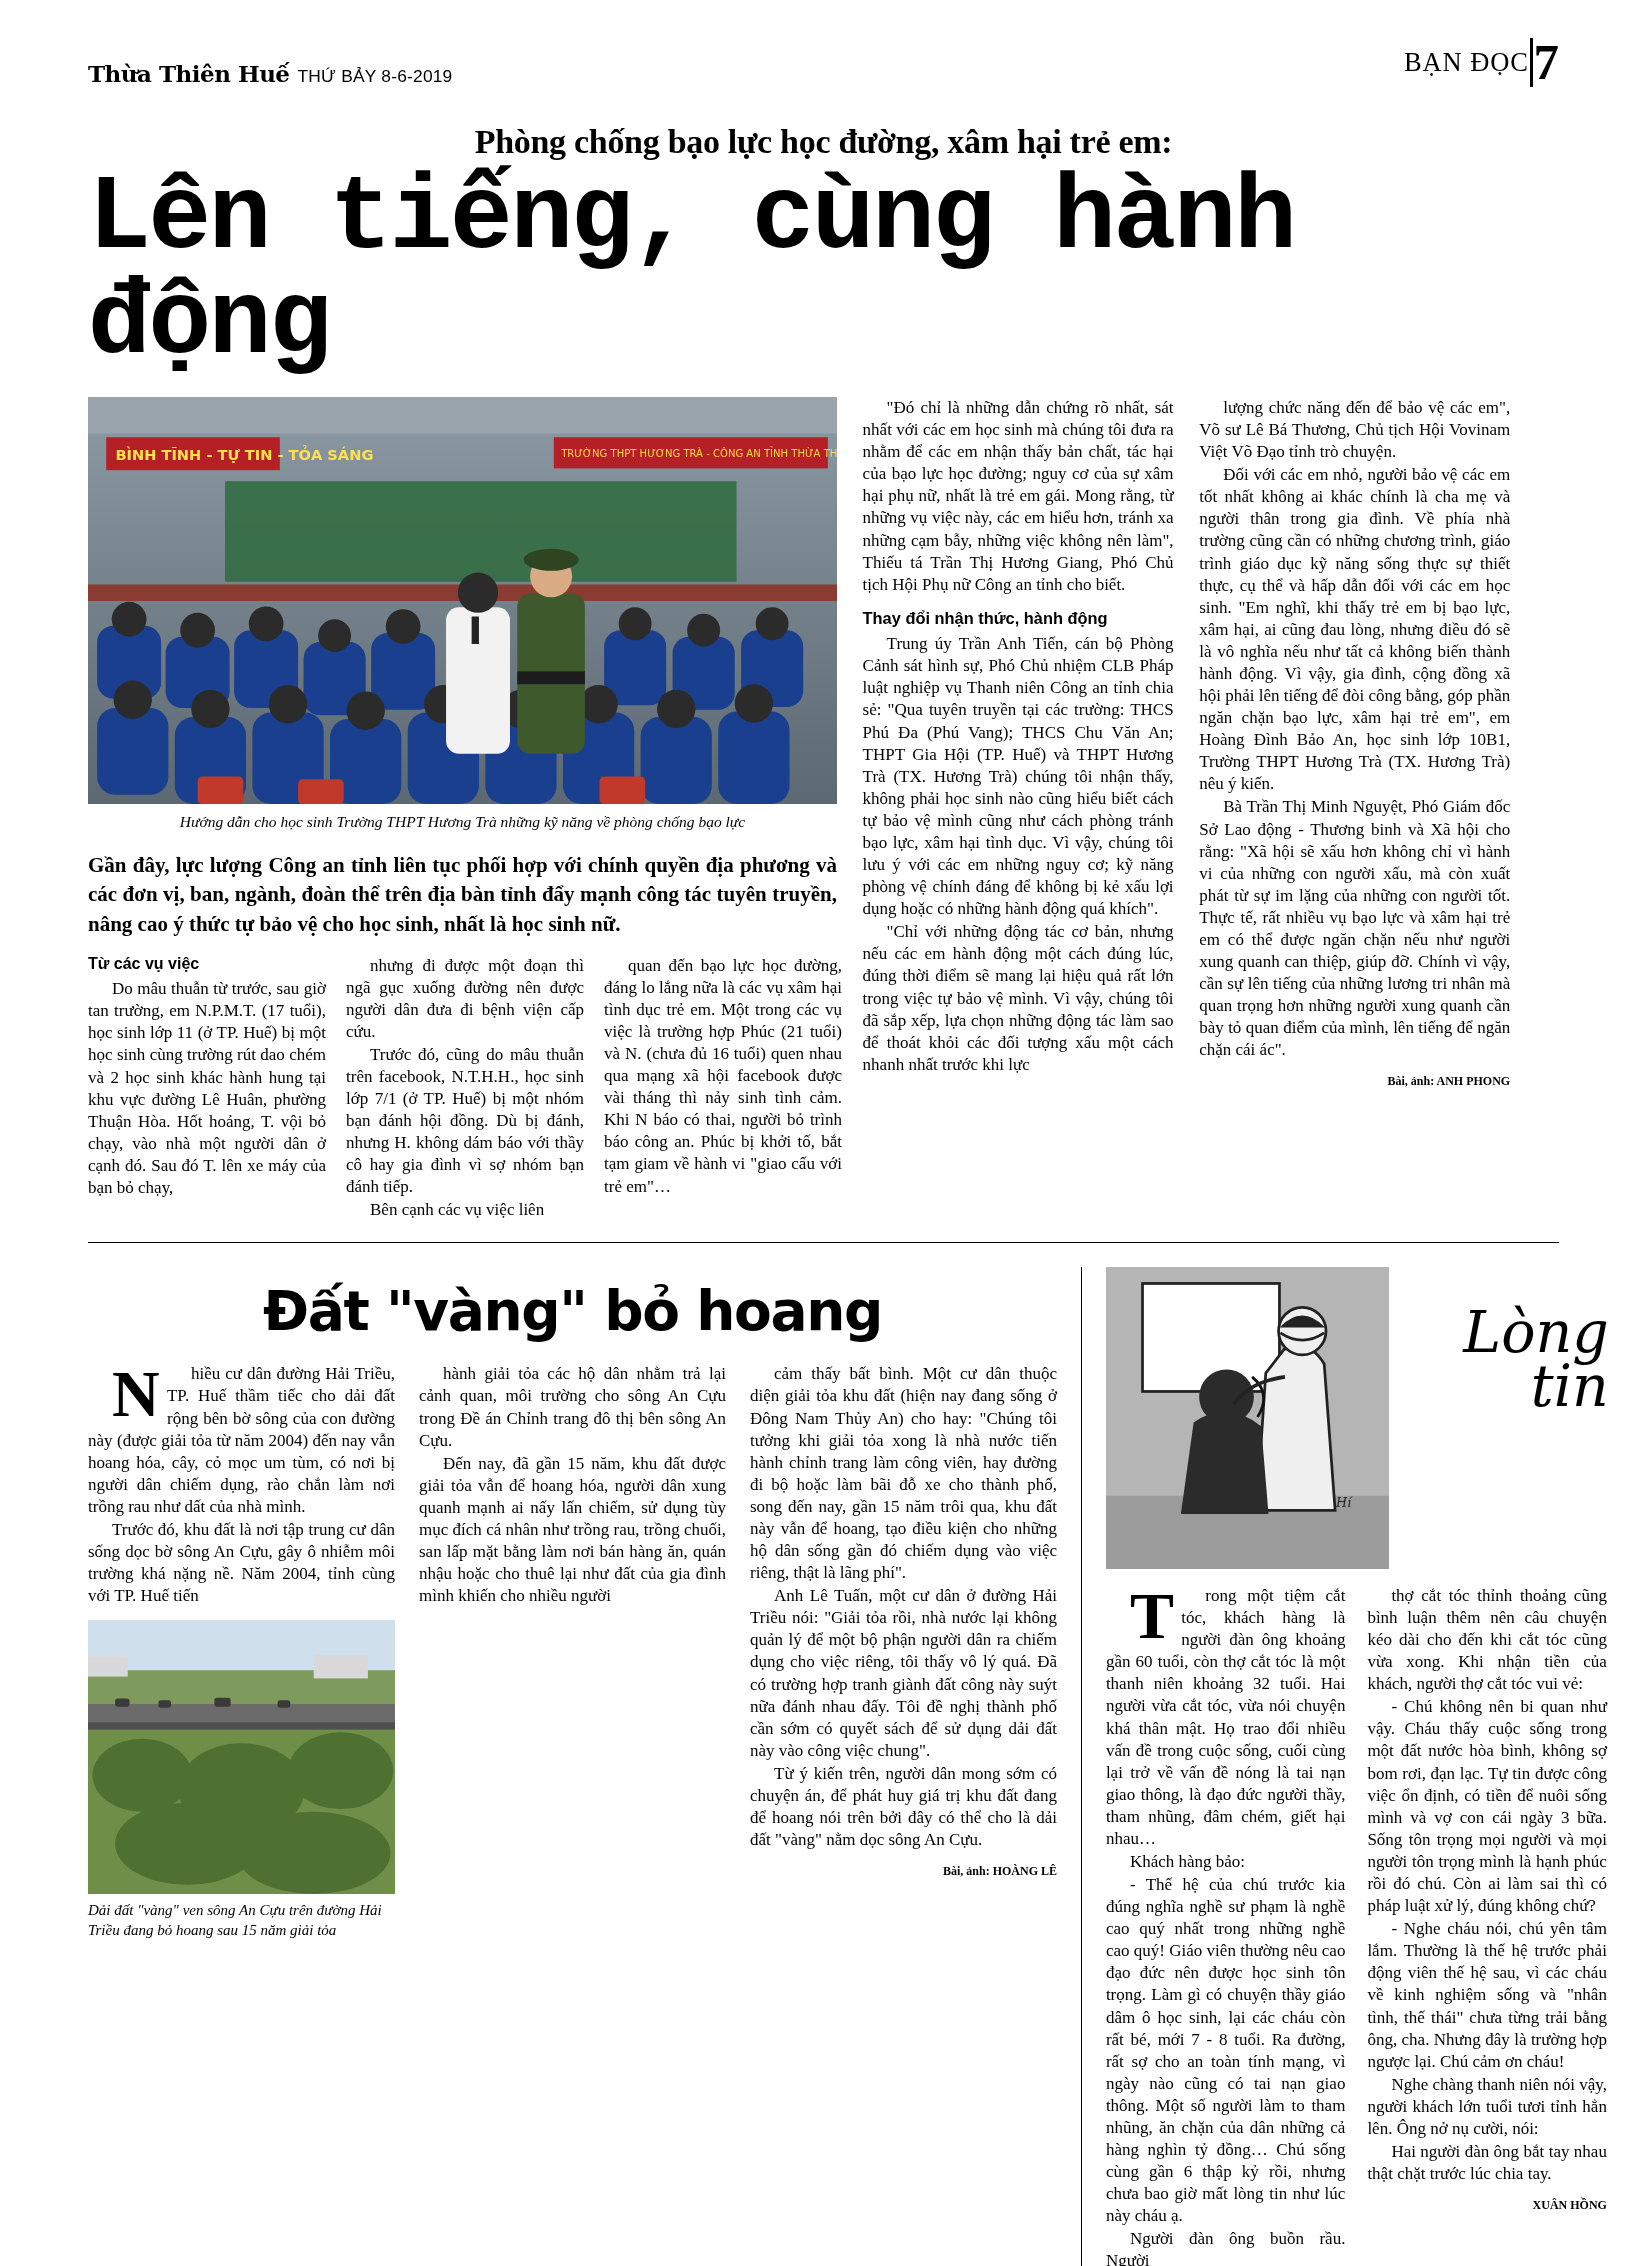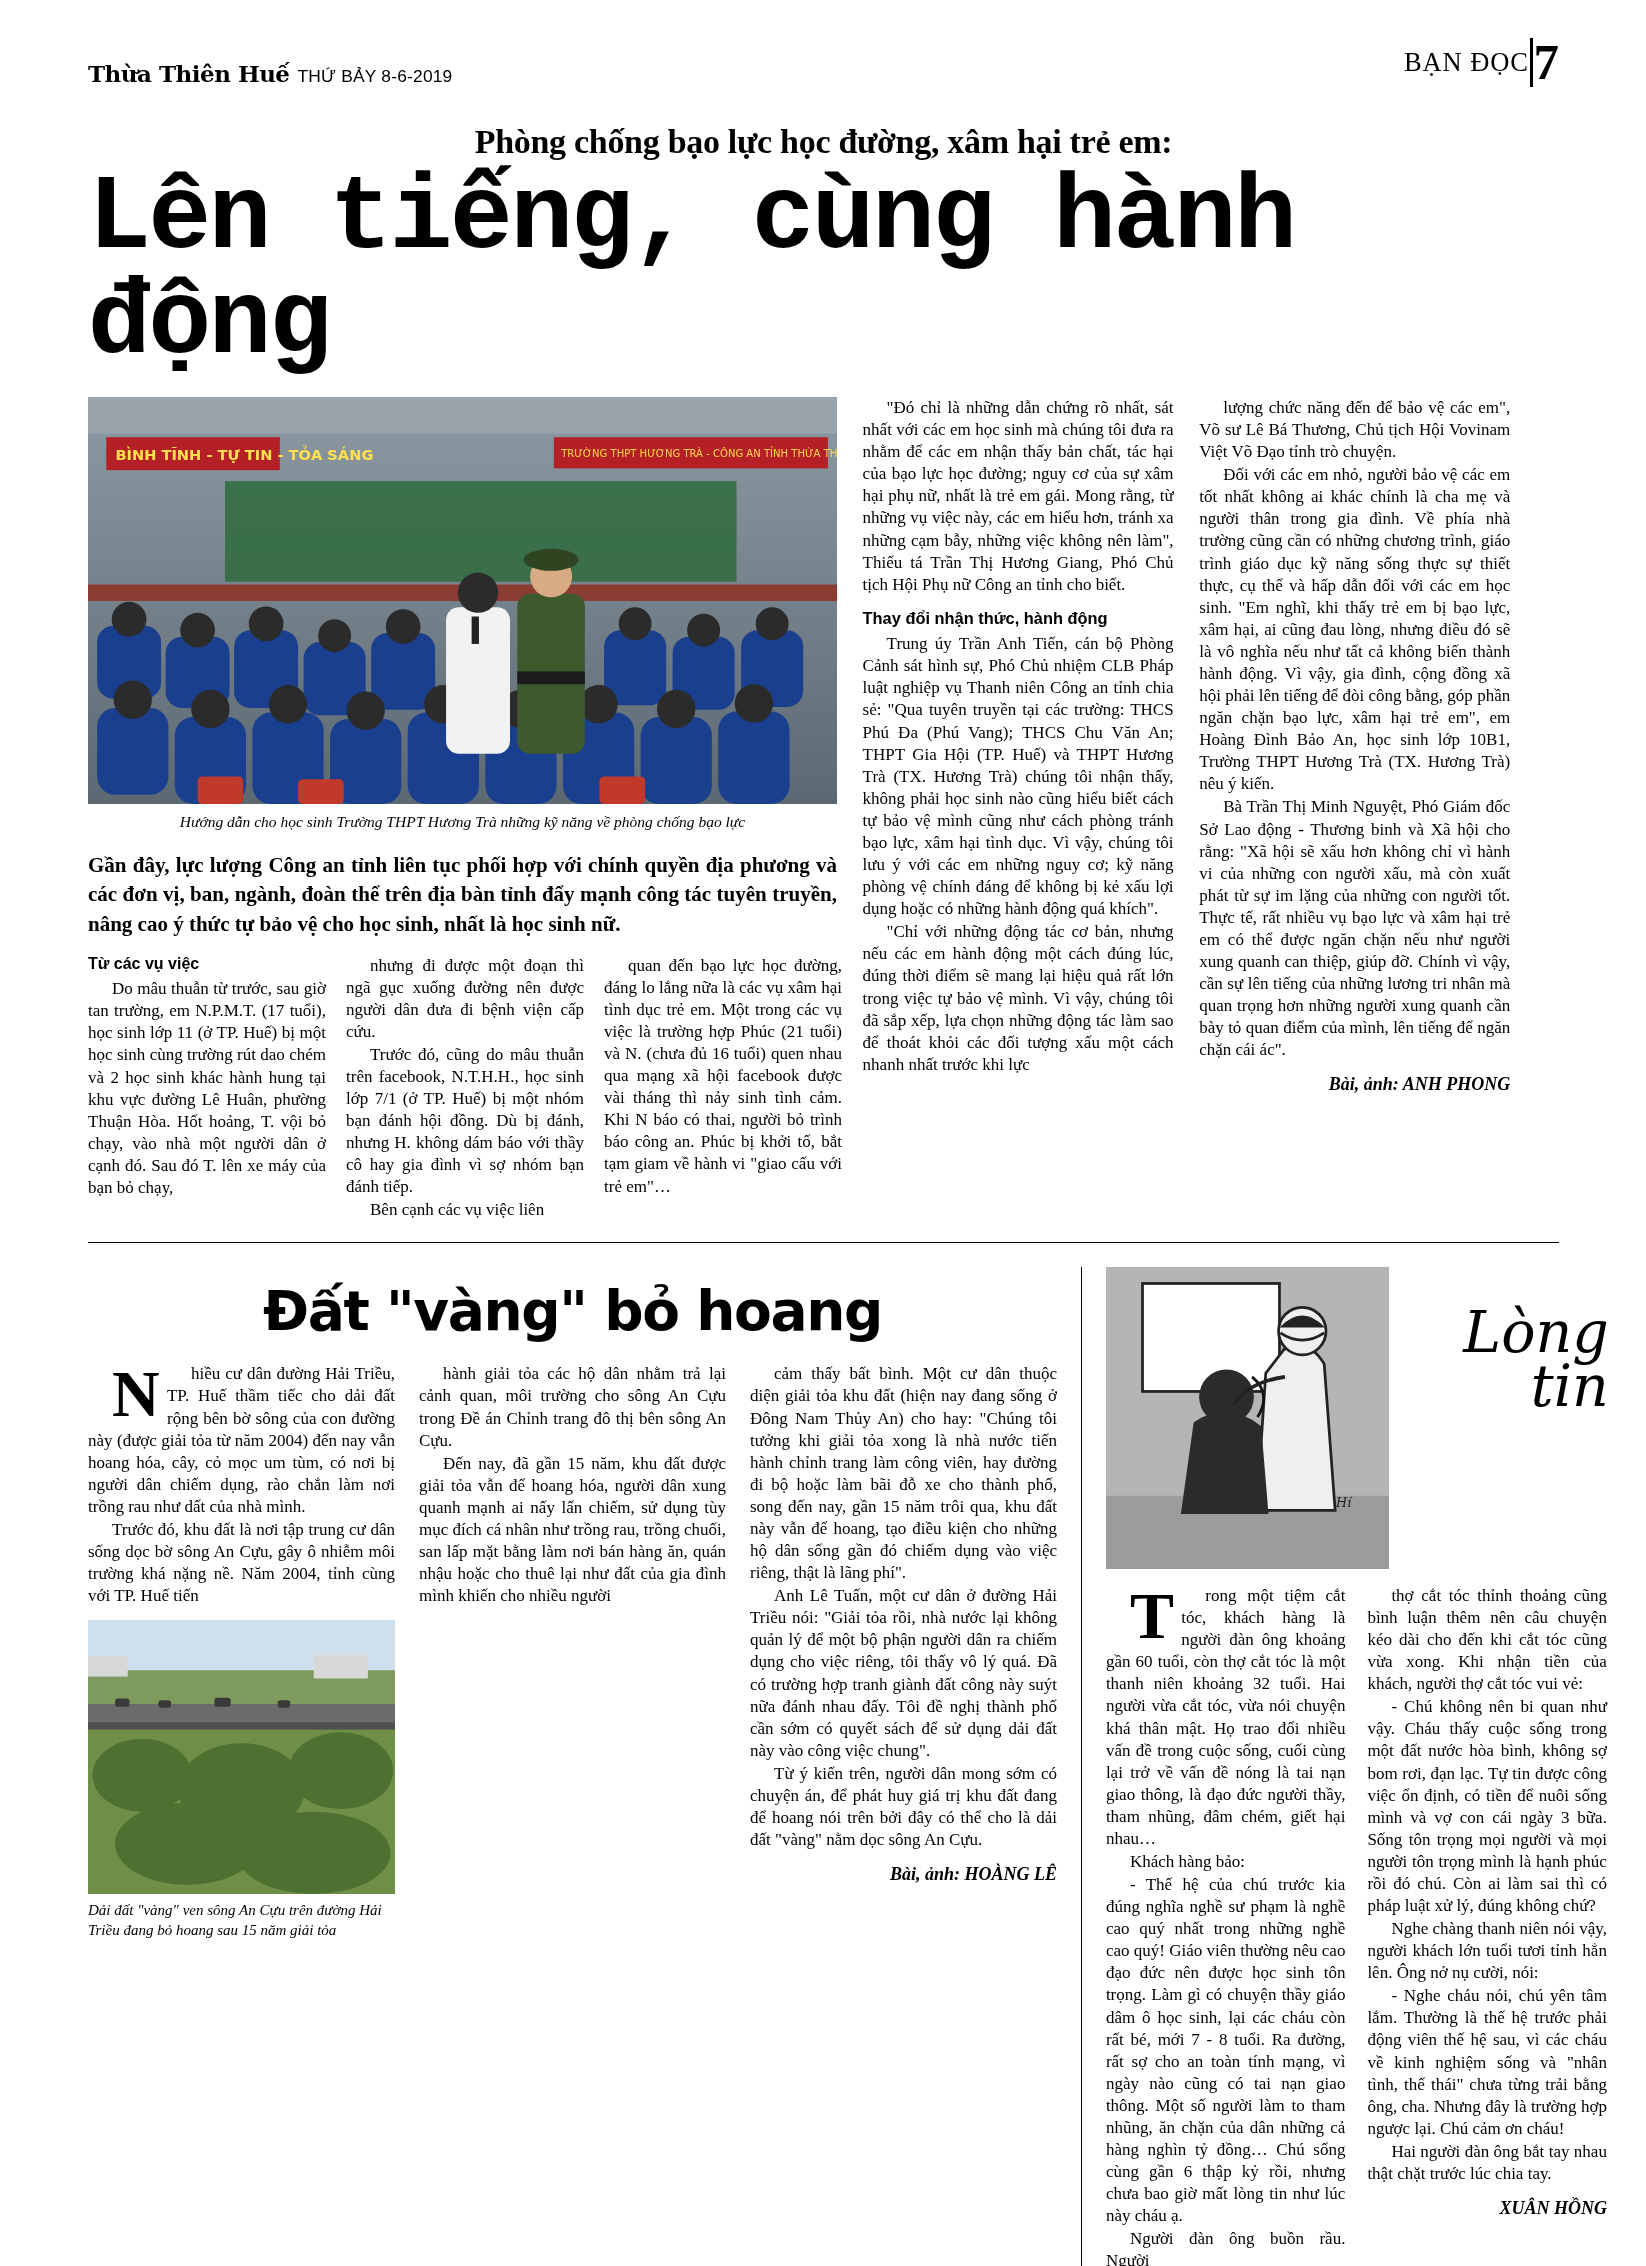--- a/index.html
+++ b/index.html
@@ -30,21 +30,21 @@
   .top-grid { display:grid; grid-template-columns: 749px 311px 311px; column-gap:25.6px; }
   .photo-block { }
   .photo { width:749px; height:407px; position:relative; overflow:hidden; background:#f97316; }
   .photo-cap { font-size:15.5px; font-style:italic; text-align:center; margin-top:8.2px; line-height:1.3; }
   .lead { font-size:21px; font-weight:bold; line-height:1.42; margin-top:18.3px; text-align:justify; }
 
   .colhead { font-family:"Liberation Sans", sans-serif; font-weight:bold; font-size:16px; margin:0 0 5.5px 0; }
   .subhead { font-family:"Liberation Sans", sans-serif; font-weight:bold; font-size:16.4px; margin:12.8px 0 5.5px 0; }
   p.body { font-size:17px; line-height:1.3; text-align:justify; margin:0 0 0 0; text-indent:24px; }
   p.body + p.body { margin-top:0.9px; }
-  .byline { text-align:right; font-weight:bold; font-style:italic; font-size:18px; margin-top:12.8px; }
+  .byline { text-align:right; font-weight:bold; font-size:12px; margin-top:12.8px; }
   .byline .b-lab { font-weight:bold; }
 
   .subcols { display:grid; grid-template-columns: 238px 238px 238px; column-gap:20px; margin-top:14.6px; }
 
   
   .bottom { margin-top:24px; display:grid; grid-template-columns: 969px 0.9px 501px; column-gap:24px; }
   .vrule { background:#000; width:0.9px; }
   .hr-full { border-top:1.8px solid #000; margin:20px 0 0 0; }
 
   .h2 { font-family:"DejaVu Sans", sans-serif; font-weight:bold; font-size:55px; text-align:center; letter-spacing:-1.4px; margin:12.8px 0 20px 0; }
@@ -286,22 +286,22 @@
       <div class="two">
         <div>
           <p class="body dropcap">Trong một tiệm cắt tóc, khách hàng là người đàn ông khoảng gần 60 tuổi, còn thợ cắt tóc là một thanh niên khoảng 32 tuổi. Hai người vừa cắt tóc, vừa nói chuyện khá thân mật. Họ trao đổi nhiều vấn đề trong cuộc sống, cuối cùng lại trở về vấn đề nóng là tai nạn giao thông, là đạo đức người thầy, tham nhũng, đâm chém, giết hại nhau…</p>
           <p class="body">Khách hàng bảo:</p>
           <p class="body">- Thế hệ của chú trước kia đúng nghĩa nghề sư phạm là nghề cao quý nhất trong những nghề cao quý! Giáo viên thường nêu cao đạo đức nên được học sinh tôn trọng. Làm gì có chuyện thầy giáo dâm ô học sinh, lại các cháu còn rất bé, mới 7 - 8 tuổi. Ra đường, rất sợ cho an toàn tính mạng, vì ngày nào cũng có tai nạn giao thông. Một số người làm to tham nhũng, ăn chặn của dân những cả hàng nghìn tỷ đồng… Chú sống cùng gần 6 thập kỷ rồi, nhưng chưa bao giờ mất lòng tin như lúc này cháu ạ.</p>
           <p class="body">Người đàn ông buồn rầu. Người</p>
         </div>
         <div>
           <p class="body">thợ cắt tóc thỉnh thoảng cũng bình luận thêm nên câu chuyện kéo dài cho đến khi cắt tóc cũng vừa xong. Khi nhận tiền của khách, người thợ cắt tóc vui vẻ:</p>
           <p class="body">- Chú không nên bi quan như vậy. Cháu thấy cuộc sống trong một đất nước hòa bình, không sợ bom rơi, đạn lạc. Tự tin được công việc ổn định, có tiền để nuôi sống mình và vợ con cái ngày 3 bữa. Sống tôn trọng mọi người và mọi người tôn trọng mình là hạnh phúc rồi đó chú. Còn ai làm sai thì có pháp luật xử lý, đúng không chứ?</p>
+          <p class="body">- Nghe cháu nói, chú yên tâm lắm. Thường là thế hệ trước phải động viên thế hệ sau, vì các cháu về kinh nghiệm sống và "nhân tình, thế thái" chưa từng trải bằng ông, cha. Nhưng đây là trường hợp ngược lại. Chú cảm ơn cháu!</p>
           <p class="body">Nghe chàng thanh niên nói vậy, người khách lớn tuổi tươi tỉnh hẳn lên. Ông nở nụ cười, nói:</p>
-          <p class="body">- Nghe cháu nói, chú yên tâm lắm. Thường là thế hệ trước phải động viên thế hệ sau, vì các cháu về kinh nghiệm sống và "nhân tình, thế thái" chưa từng trải bằng ông, cha. Nhưng đây là trường hợp ngược lại. Chú cảm ơn cháu!</p>
           <p class="body">Hai người đàn ông bắt tay nhau thật chặt trước lúc chia tay.</p>
           <div class="byline">
             <span>XUÂN HỒNG</span>
           </div>
         </div>
       </div>
     </div>
 
   </div>
 </div>

